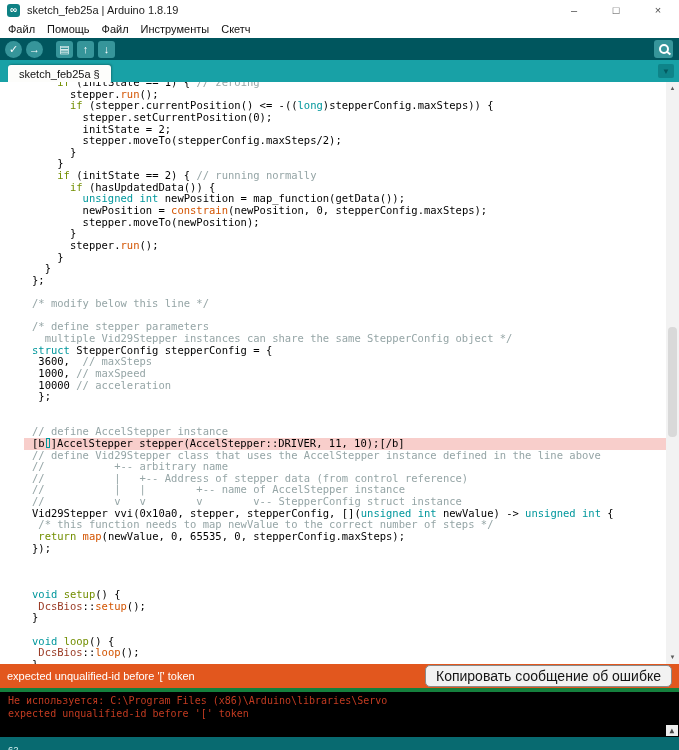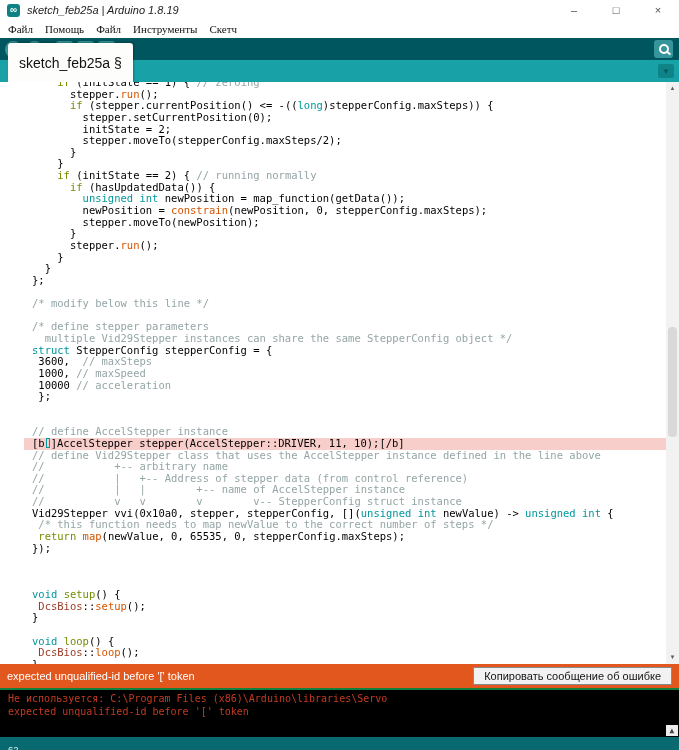--- a/index.html
+++ b/index.html
@@ -2,63 +2,63 @@
 <html style="--teal-dark: #00565E; --teal-mid: #18A1A6; --teal-dd: #0E8489; --teal-status: #086A70; --teal-btn: #36959A; --orange: #E2571E; --console-red: #C23B21; --hl-pink: #F8CECB; --syn-p: #000000; --syn-k1: #00979C; --syn-k2: #D35400; --syn-k3: #728E00; --syn-c: #95A5A6; --syn-m: #9A3B26;"><head>
 <meta charset="utf-8">
 <style>
   html,body{margin:0;padding:0;background:#d4d4d4;}
   body{width:679px;height:750px;overflow:hidden;font-family:"Liberation Sans",sans-serif;-webkit-font-smoothing:antialiased;}
   .window{width:679px;height:750px;display:flex;flex-direction:column;background:#fff;}
 
   
   .titlebar{height:20px;display:flex;align-items:center;background:#ffffff;padding-left:7px;flex:0 0 auto;}
   .app-icon{width:13px;height:13px;border-radius:3px;background:#0e8184;color:#fff;font-size:10px;line-height:12px;text-align:center;font-weight:bold;}
-  .title-text{margin-left:7px;font-size:11px;color:#1b1b1b;font-style:italic;}
+  .title-text{margin-left:7px;font-size:11px;color:#1b1b1b;}
   .win-controls{margin-left:auto;display:flex;height:100%;}
   .win-btn{width:42px;text-align:center;font-size:11px;color:#4d4d4d;line-height:20px;cursor:default;}
 
   
-  .menubar{height:18px;background:#ffffff;display:flex;align-items:center;padding-left:8px;gap:12px;flex:0 0 auto;font-family:Liberation Serif, serif;}
+  .menubar{height:18px;background:#ffffff;display:flex;align-items:center;padding-left:8px;gap:12px;flex:0 0 auto;}
   .menu-item{font-size:11px;color:#111;}
 
   
   .toolbar{height:22px;background:var(--teal-dark);display:flex;align-items:center;padding-left:5px;flex:0 0 auto;}
   .tb-btn{width:17px;height:17px;display:flex;align-items:center;justify-content:center;color:#fff;background:var(--teal-btn);font-size:11px;margin-right:4px;}
   .tb-round{border-radius:50%;}
   .tb-sq{border-radius:3px;}
   .tb-gap{width:9px;}
   .serial-btn{margin-left:auto;margin-right:6px;width:19px;height:18px;background:var(--teal-btn);border-radius:3px;display:flex;align-items:center;justify-content:center;}
   .mag{width:6px;height:6px;border:2px solid #fff;border-radius:50%;position:relative;}
   .mag::after{content:"";position:absolute;width:5px;height:2px;background:#fff;transform:rotate(40deg);right:-4px;bottom:-2px;}
 
   
   .tabbar{height:22px;background:var(--teal-mid);position:relative;display:flex;align-items:flex-end;padding-left:8px;flex:0 0 auto;}
-  .tab{background:#fdfdfb;height:17px;padding:11px 11px;font-size:14px;color:#111;border-radius:3px 3px 0 0;display:flex;align-items:center;box-shadow:1px -1px 2px rgba(0,0,0,.25);justify-content:center;}
+  .tab{background:#fdfdfb;height:17px;padding:0 11px;font-size:11px;color:#111;border-radius:3px 3px 0 0;display:flex;align-items:center;box-shadow:1px -1px 2px rgba(0,0,0,.25);justify-content:center;}
   .tab-dd{position:absolute;right:5px;top:4px;width:16px;height:14px;background:var(--teal-dd);border-radius:2px;color:#045a60;font-size:8px;display:flex;align-items:center;justify-content:center;}
 
   
   .editor{height:582px;background:#ffffff;position:relative;overflow:hidden;flex:0 0 auto;padding-left:24px;}
   .code{font-family:"DejaVu Sans Mono",monospace;font-size:10.5px;line-height:11.65px;white-space:pre;margin-top:-5px;padding-left:8px;}
   .code-line{height:11.65px;}
   .code-line.hl{background:var(--hl-pink);margin-left:-8px;padding-left:8px;width:679px;}
   .c-p{color:var(--syn-p);} .c-k1{color:var(--syn-k1);} .c-k2{color:var(--syn-k2);}
   .c-k3{color:var(--syn-k3);} .c-c{color:var(--syn-c);} .c-m{color:var(--syn-m);}
   .caret{display:inline-block;width:4px;height:10px;border:1px solid var(--syn-k1);vertical-align:-1px;margin:0 1px;box-sizing:border-box;}
   .scrollbar{position:absolute;top:0;right:0;bottom:0;width:13px;background:#f2f2f2;}
   .sb-arrow{position:absolute;left:0;width:13px;height:11px;color:#5d5d5d;font-size:6px;text-align:center;line-height:11px;}
   .sb-up{top:1px;} .sb-down{bottom:1px;}
   .sb-thumb{position:absolute;left:2px;width:9px;top:245px;height:110px;background:#d9d9d9;border-radius:4px;}
 
   
   .errorbar{height:24px;background:var(--orange);display:flex;align-items:center;padding:0 7px;flex:0 0 auto;}
   .error-msg{color:#fff;font-size:11px;}
-  .copy-btn{margin-left:auto;background:#f2f2f2;border:1px solid #8a8a8a;border-radius:0;font-size:11px;color:#141414;padding:2px 10px;font-family:"Liberation Sans",sans-serif;}
+  .copy-btn{margin-left:auto;background:#f2f2f2;border:1px solid #8a8a8a;border-radius:5px;font-size:14px;color:#141414;padding:2px 10px;font-family:"Liberation Sans",sans-serif;}
 
   
-  .console{height:49px;background:#000;border-top:2px solid #15803d;box-sizing:border-box;position:relative;padding:3px 8px;font-family:"DejaVu Sans Mono",monospace;font-size:10px;line-height:12.5px;color:var(--console-red);flex:0 0 auto;overflow:hidden;}
+  .console{height:49px;background:#000;border-top:4px solid #15803d;box-sizing:border-box;position:relative;padding:3px 8px;font-family:"DejaVu Sans Mono",monospace;font-size:10px;line-height:12.5px;color:var(--console-red);flex:0 0 auto;overflow:hidden;}
   .console-up{position:absolute;right:1px;bottom:1px;width:12px;height:11px;background:#ededed;color:#444;font-size:8px;line-height:11px;text-align:center;}
 
   
   .statusbar{height:24px;background:var(--teal-status);display:flex;align-items:center;padding:0 8px;font-size:9.5px;color:#d8f2f2;flex:0 0 auto;}
   .status-right{margin-left:auto;}
 </style>
 </head>
 <body>
 
 <div class="window">

